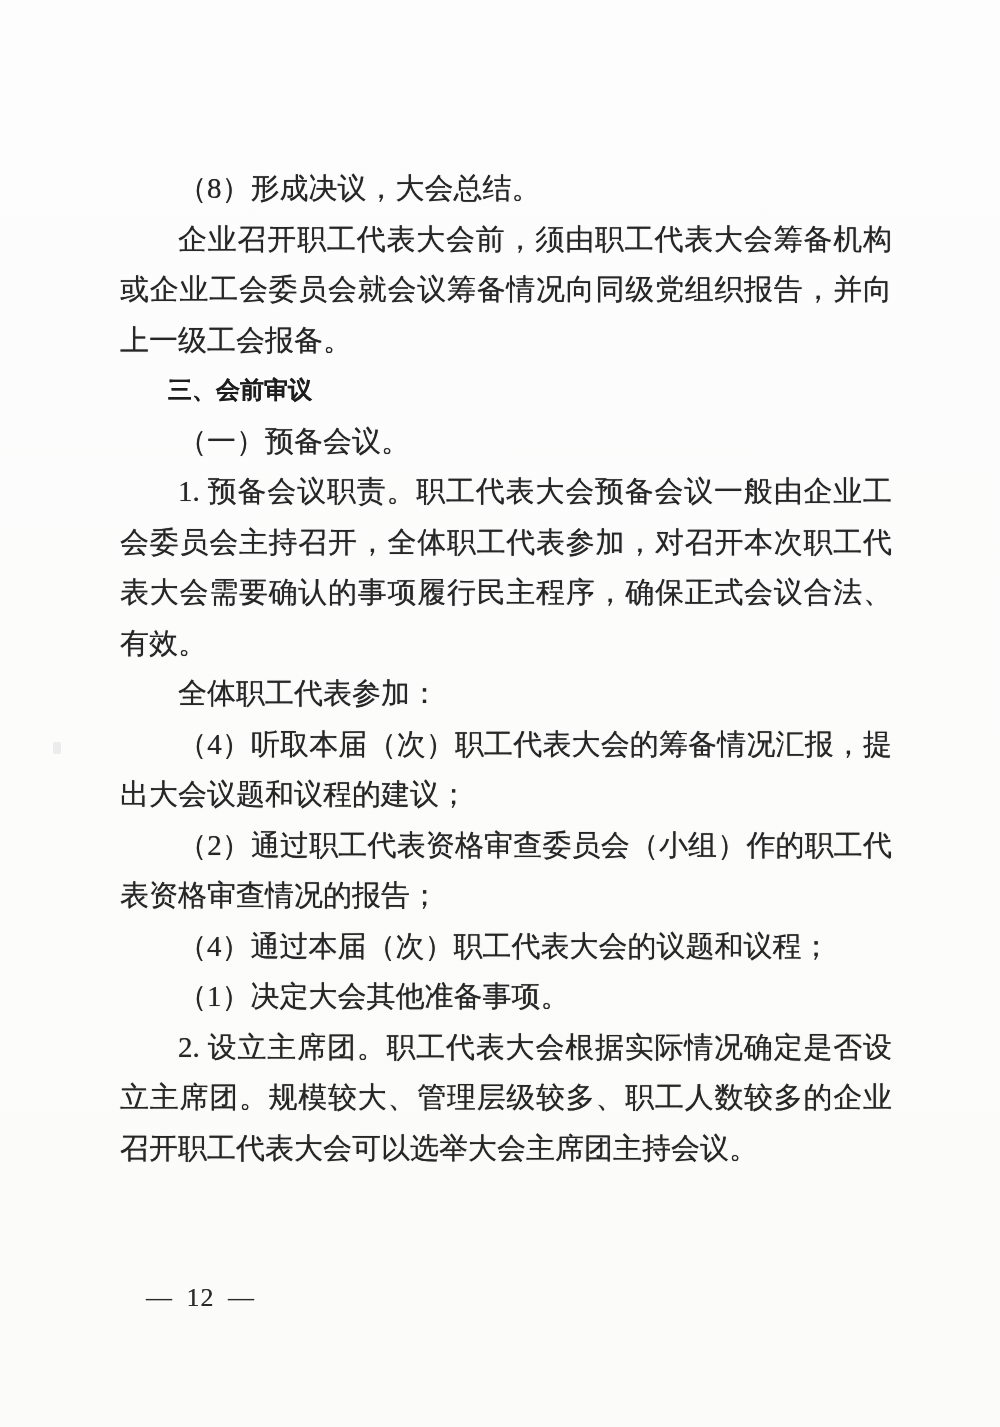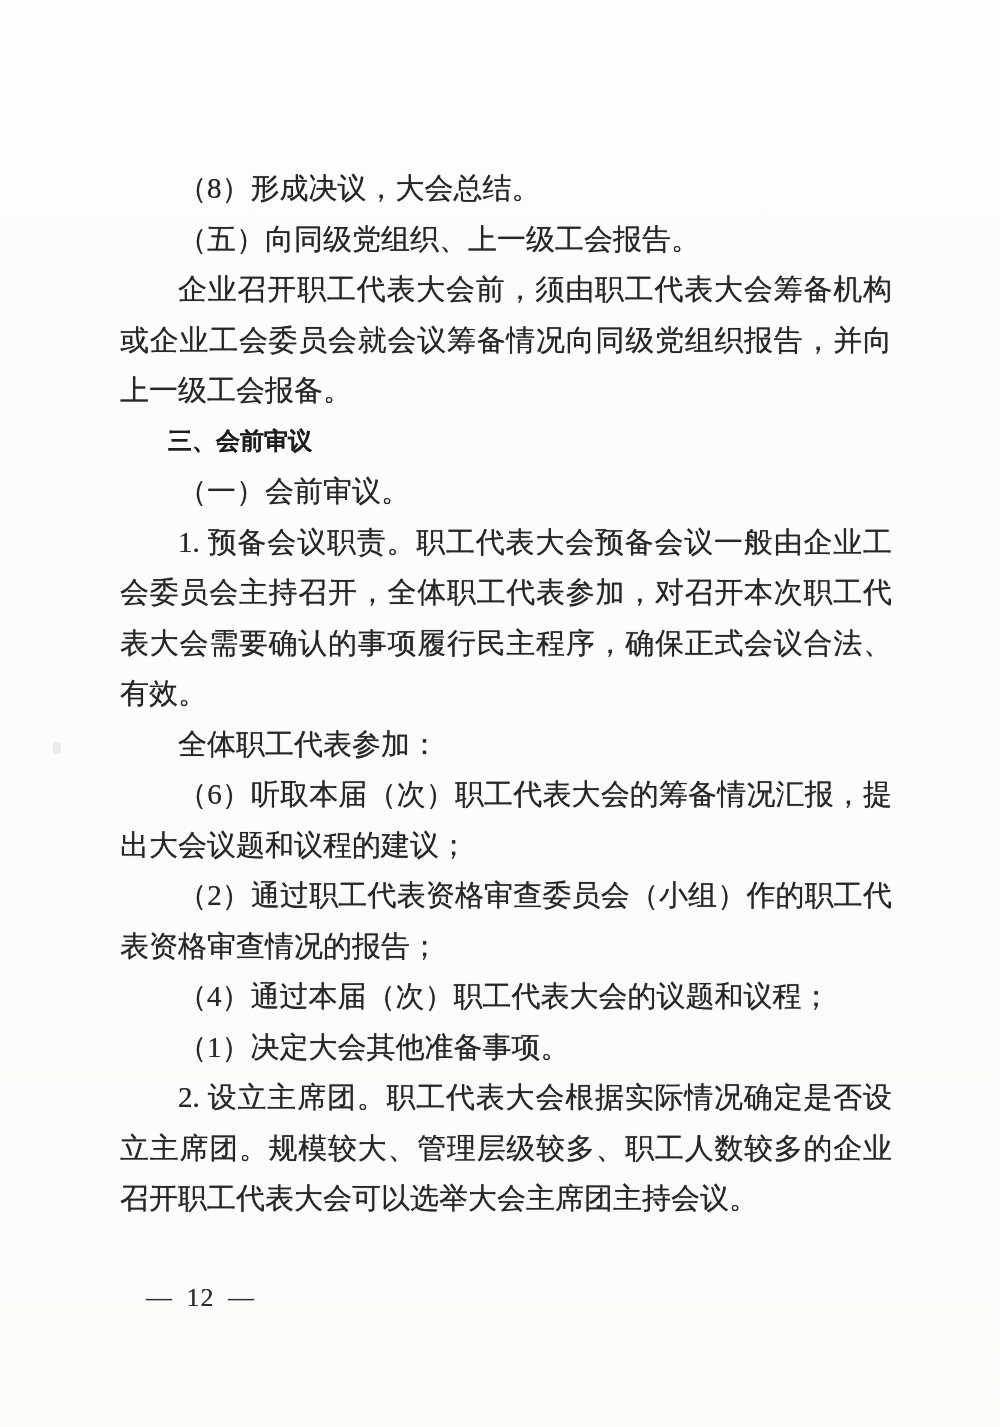--- a/index.html
+++ b/index.html
@@ -64,27 +64,26 @@
 </style>
 </head>
 <body>
 
 <div class="sheet">
 
   <div class="scan-artifact"></div>
 
   <main class="content">
     <p>（8）形成决议，大会总结。</p>
-    <p>（五）向同级党组织、上一级工会报告。</p>
     <p>企业召开职工代表大会前，须由职工代表大会筹备机构或企业工会委员会就会议筹备情况向同级党组织报告，并向上一级工会报备。</p>
     <h3 class="heading">三、会前审议</h3>
-    <p>（一）会前审议。</p>
+    <p>（一）预备会议。</p>
     <p>1. 预备会议职责。职工代表大会预备会议一般由企业工会委员会主持召开，全体职工代表参加，对召开本次职工代表大会需要确认的事项履行民主程序，确保正式会议合法、有效。</p>
     <p>全体职工代表参加：</p>
-    <p>（6）听取本届（次）职工代表大会的筹备情况汇报，提出大会议题和议程的建议；</p>
+    <p>（4）听取本届（次）职工代表大会的筹备情况汇报，提出大会议题和议程的建议；</p>
     <p>（2）通过职工代表资格审查委员会（小组）作的职工代表资格审查情况的报告；</p>
     <p>（4）通过本届（次）职工代表大会的议题和议程；</p>
     <p>（1）决定大会其他准备事项。</p>
     <p>2. 设立主席团。职工代表大会根据实际情况确定是否设立主席团。规模较大、管理层级较多、职工人数较多的企业召开职工代表大会可以选举大会主席团主持会议。</p>
   </main>
 
   <footer class="page-number">— 12 —</footer>
 
 </div>
 

